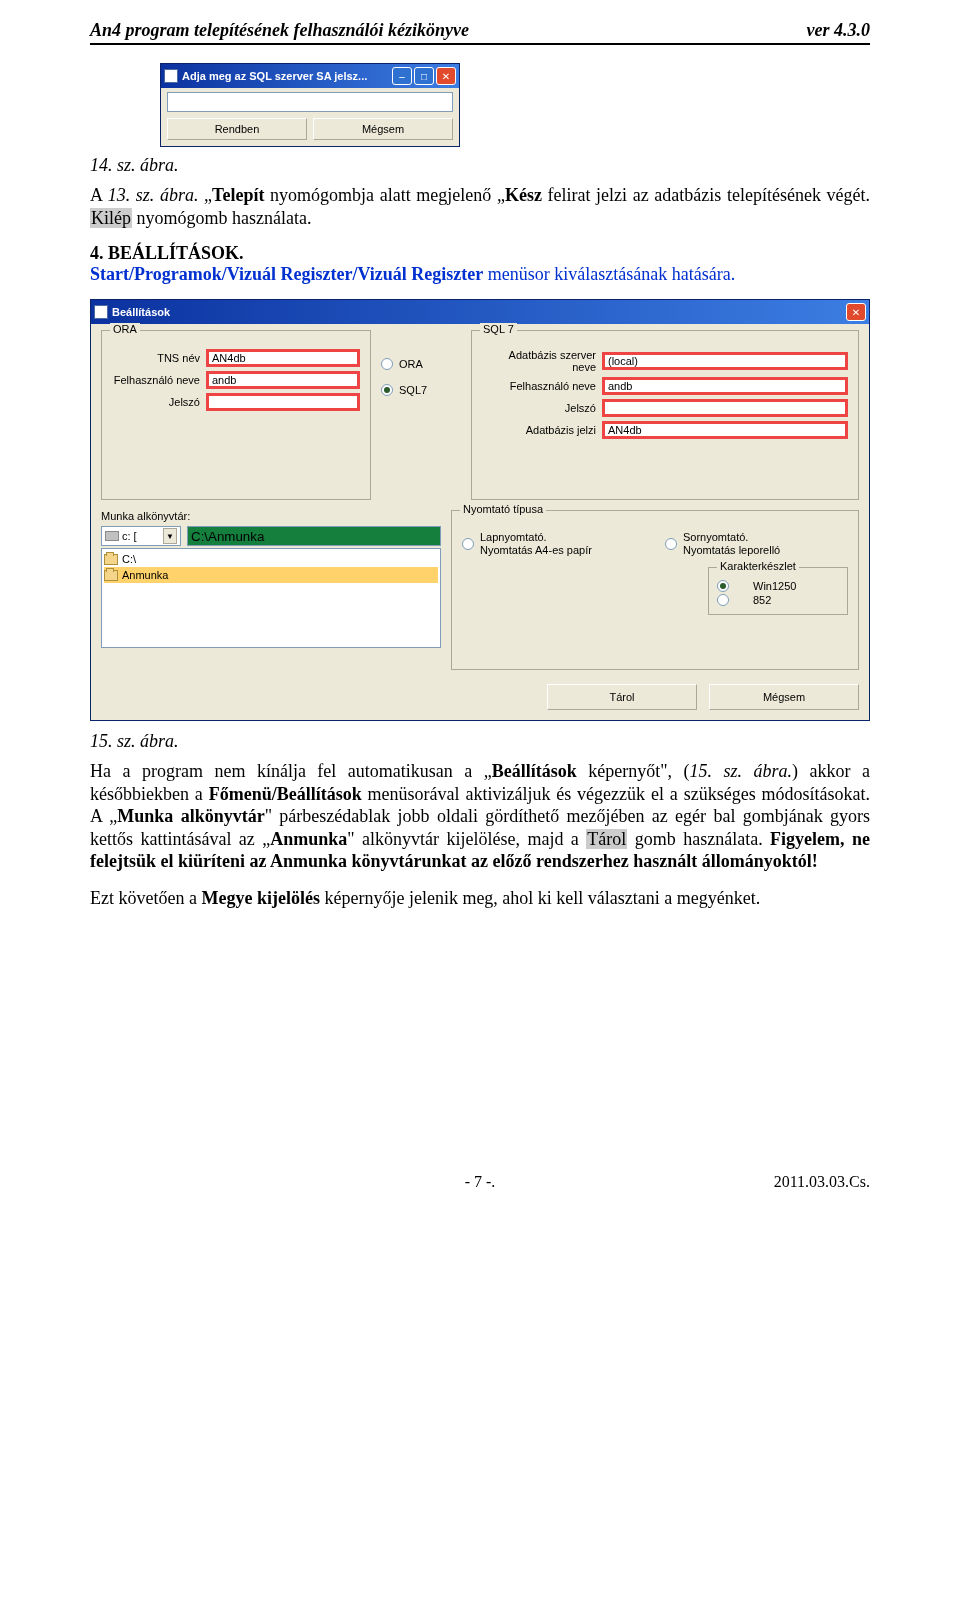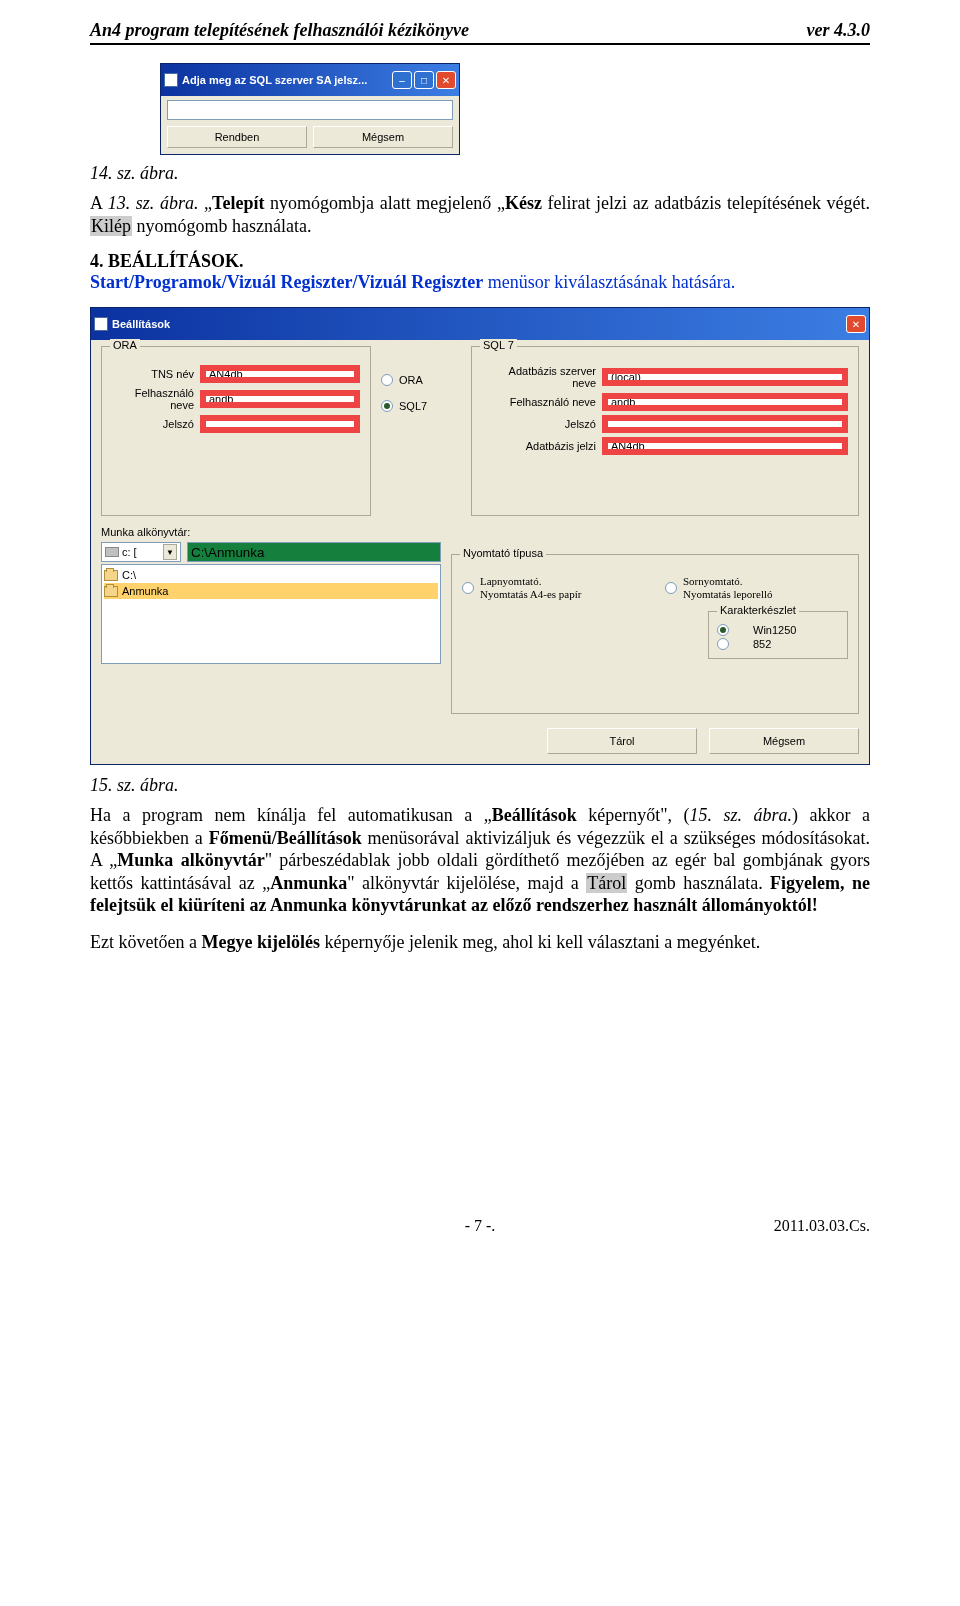--- a/index.html
+++ b/index.html
@@ -27,21 +27,21 @@
   
   .dlg-small {
     width: 300px;
     margin: 0 0 8px 70px;
     border: 1px solid #0a246a;
     background: #ece9d8;
     font-family: Tahoma, Arial, sans-serif;
     font-size: 11px;
   }
   .dlg-titlebar {
-    height: 32px;
+    height: 24px;
     background: linear-gradient(to bottom, #3a6ea5, #1c3f84 40%, #1c3f84 60%, #3a6ea5);
     background: #0a246a;
     background: linear-gradient(to right, #0b32a0 0%, #3c7ee3 100%);
     display: flex;
     align-items: center;
     padding: 0 3px;
     color: #fff;
   }
   .dlg-titlebar .app-icon {
     width: 14px; height: 14px;
@@ -148,21 +148,21 @@
   .form-row .lbl {
     width: 110px;
     text-align: right;
     padding-right: 6px;
   }
   .form-row .lbl-wide { width: 120px; }
   .form-input {
     flex: 1;
     height: 18px;
     background: #fff;
-    border: 6px solid #ef4444;
+    border: 3px solid #ef4444;
     padding: 0 3px;
     font-family: Tahoma, Arial, sans-serif;
     font-size: 11px;
   }
   .radio {
     display: flex;
     align-items: center;
     margin: 14px 0;
     gap: 6px;
   }
@@ -242,25 +242,24 @@
     top: -3px; left: 1px;
     width: 6px; height: 3px;
     background: #f4d589;
     border: 1px solid #b08f3a;
     border-bottom: none;
   }
 
   .print-col {
     flex: 1;
   }
-  .gbox-print { height: 160px; position: relative; padding: 20px 10px 20px 10px; margin-top: 28px;}
+  .gbox-print { height: 160px; position: relative; padding: 20px 10px 20px 10px;}
   .print-row {
     display: flex;
     gap: 20px;
-    font-family: Liberation Serif, serif;
   }
   .print-opt { display: flex; gap: 6px; flex: 1; }
   .print-opt .txt { line-height: 1.2; }
   .gbox-charset {
     margin-top: 10px; width: 140px; margin-left: auto; padding: 10px 8px 6px 8px;
   }
   .charset-row { display: flex; align-items: flex-start; gap: 24px; margin: 2px 0; }
 
   .bottom-row {
     display: flex;

